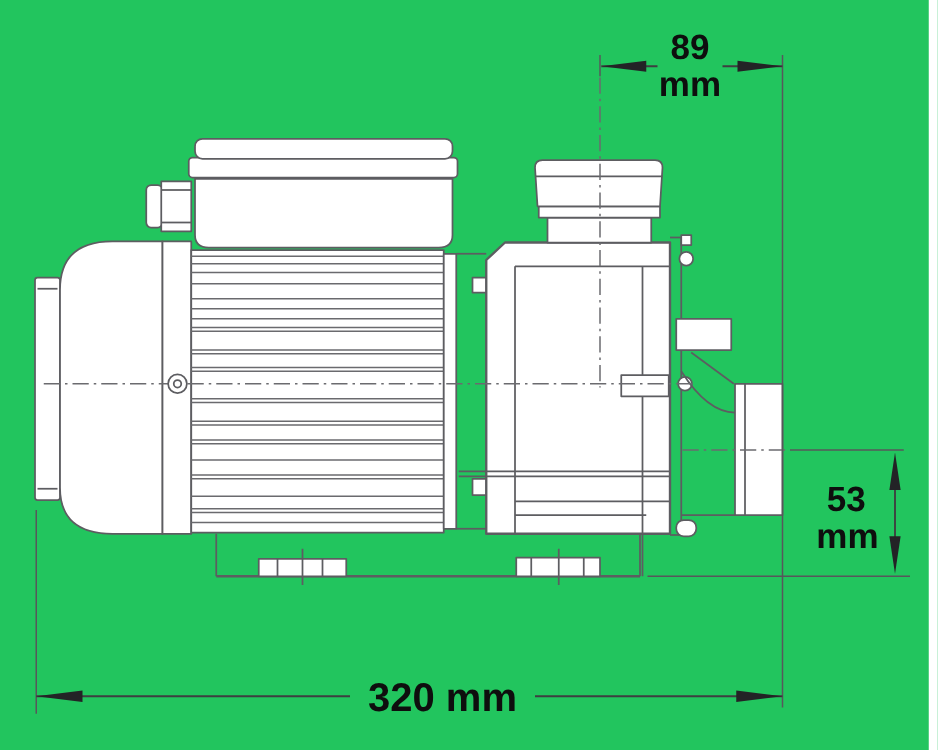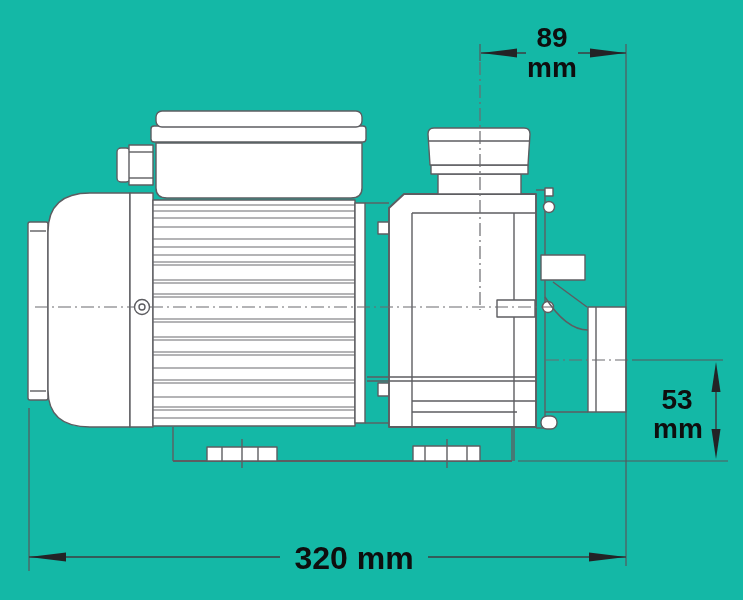--- a/index.html
+++ b/index.html
@@ -1,16 +1,16 @@
 <!DOCTYPE html>
 <html><head>
 <meta charset="utf-8">
 <style>
   html,body{margin:0;padding:0;background:#ffffff;}
-  .canvas{position:relative;width:743px;height:600px;background:#14b8a6;overflow:hidden;
+  .canvas{position:relative;width:743px;height:600px;background:#22c55e;overflow:hidden;
           font-family:"Liberation Sans", sans-serif;}
   svg{display:block;}
   .ln{stroke:#5d5d61;fill:none;stroke-width:1.4;stroke-linejoin:round;stroke-linecap:butt;}
   .lnthick{stroke-width:1.9;}
   .fw{fill:#ffffff;}
   .fin{stroke:#6a6a6e;stroke-width:1.2;fill:none;}
   .cl{stroke:#6b6b6f;stroke-width:1.2;fill:none;stroke-dasharray:13 4 2 4;}
   .ext{stroke:#57575b;stroke-width:1.2;fill:none;}
   .dim{stroke:#3e3e41;stroke-width:1.5;fill:none;}
   .arr{fill:#232326;stroke:none;}

